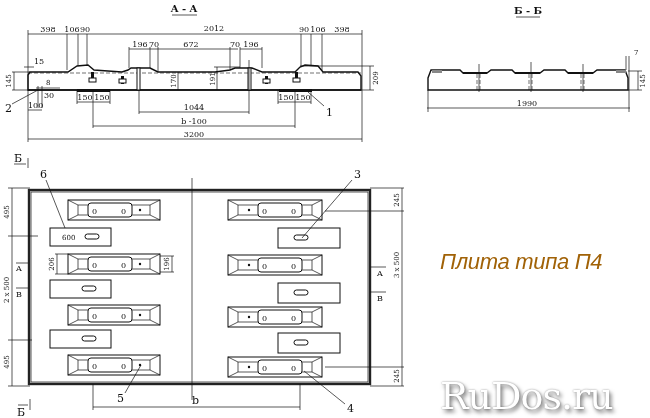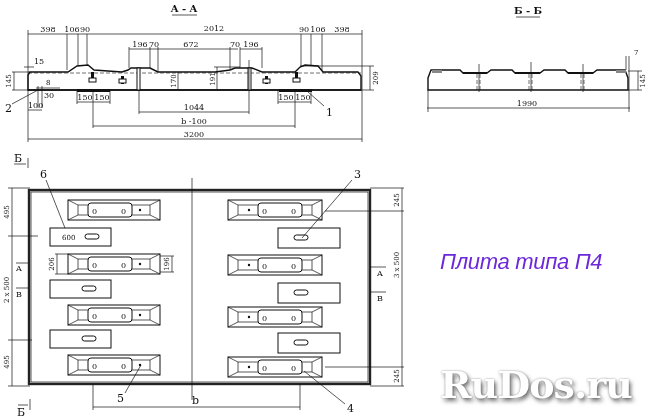--- a/index.html
+++ b/index.html
@@ -8,22 +8,22 @@
   svg text { font-family: "DejaVu Serif", serif; fill: #111; }
   .dim { font-size: 8px; }
   .dimv { font-size: 7px; }
   .lbl { font-size: 11px; }
   .sect { font-size: 10px; font-weight: bold; }
   .ln { stroke: #111; stroke-width: 0.7; fill: none; }
   .thick { stroke: #111; stroke-width: 1.4; fill: none; }
   .frame { stroke: #222; stroke-width: 2.4; fill: none; }
   .fill-w { fill: #fff; stroke: #111; stroke-width: 1; }
   .dash { stroke: #111; stroke-width: 0.6; stroke-dasharray: 4 2; fill: none; }
-  .title-it { position: absolute; left: 440px; top: 249px; font-family: "Liberation Sans", sans-serif; font-style: italic; font-size: 22px; color: #6d28d9; letter-spacing: -0.3px; }
-  .wm { position: absolute; left: 440px; top: 362px; font-family: "DejaVu Serif", serif; font-weight: bold; font-size: 38px; color: #ffffff; letter-spacing: -1px;
+  .title-it { position: absolute; left: 440px; top: 249px; font-family: "Liberation Sans", sans-serif; font-style: italic; font-size: 22px; color: #a16207; letter-spacing: -0.3px; }
+  .wm { position: absolute; left: 440px; top: 374px; font-family: "DejaVu Serif", serif; font-weight: normal; font-size: 38px; color: #ffffff; letter-spacing: -1px;
         text-shadow: 2px 3px 4px rgba(0,0,0,0.55), 0 0 2px rgba(0,0,0,0.4); }
 </style>
 </head>
 <body>
 
 <div id="canvas">
 <svg width="650" height="418" viewBox="0 0 650 418" xmlns="http://www.w3.org/2000/svg">
 
   <g>
     <text class="sect" x="184" y="12" text-anchor="middle">A - A</text>

